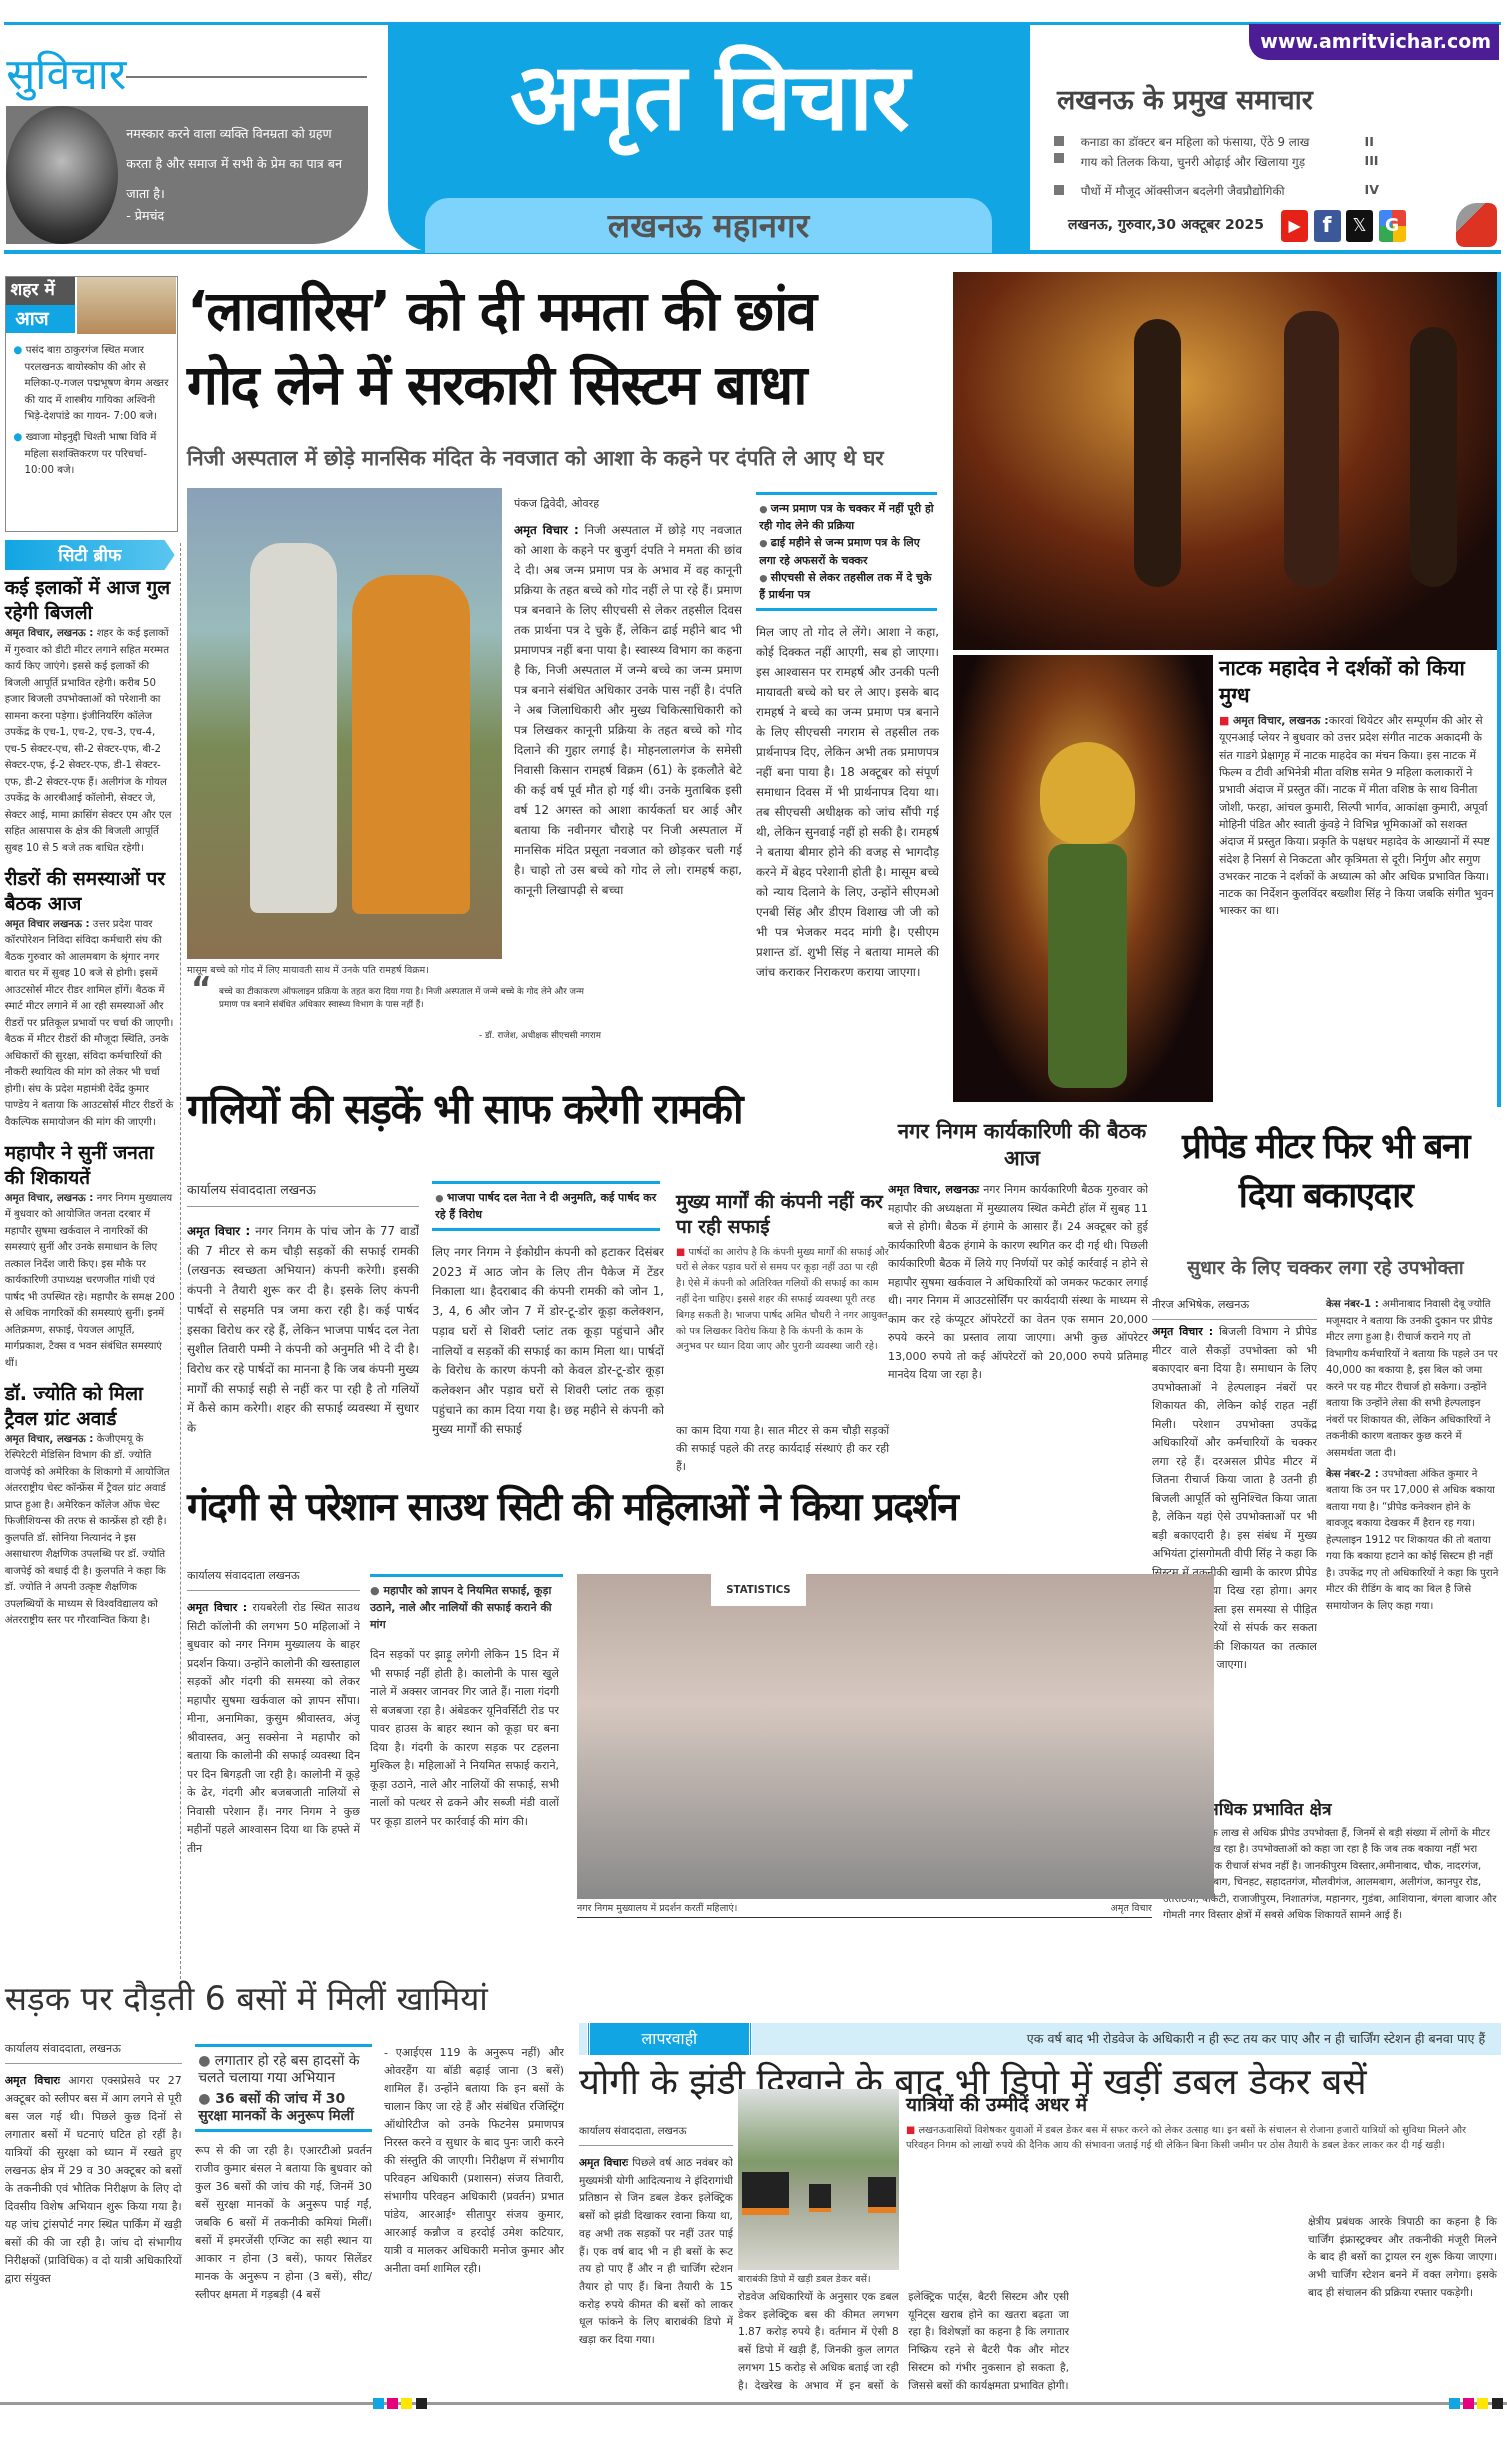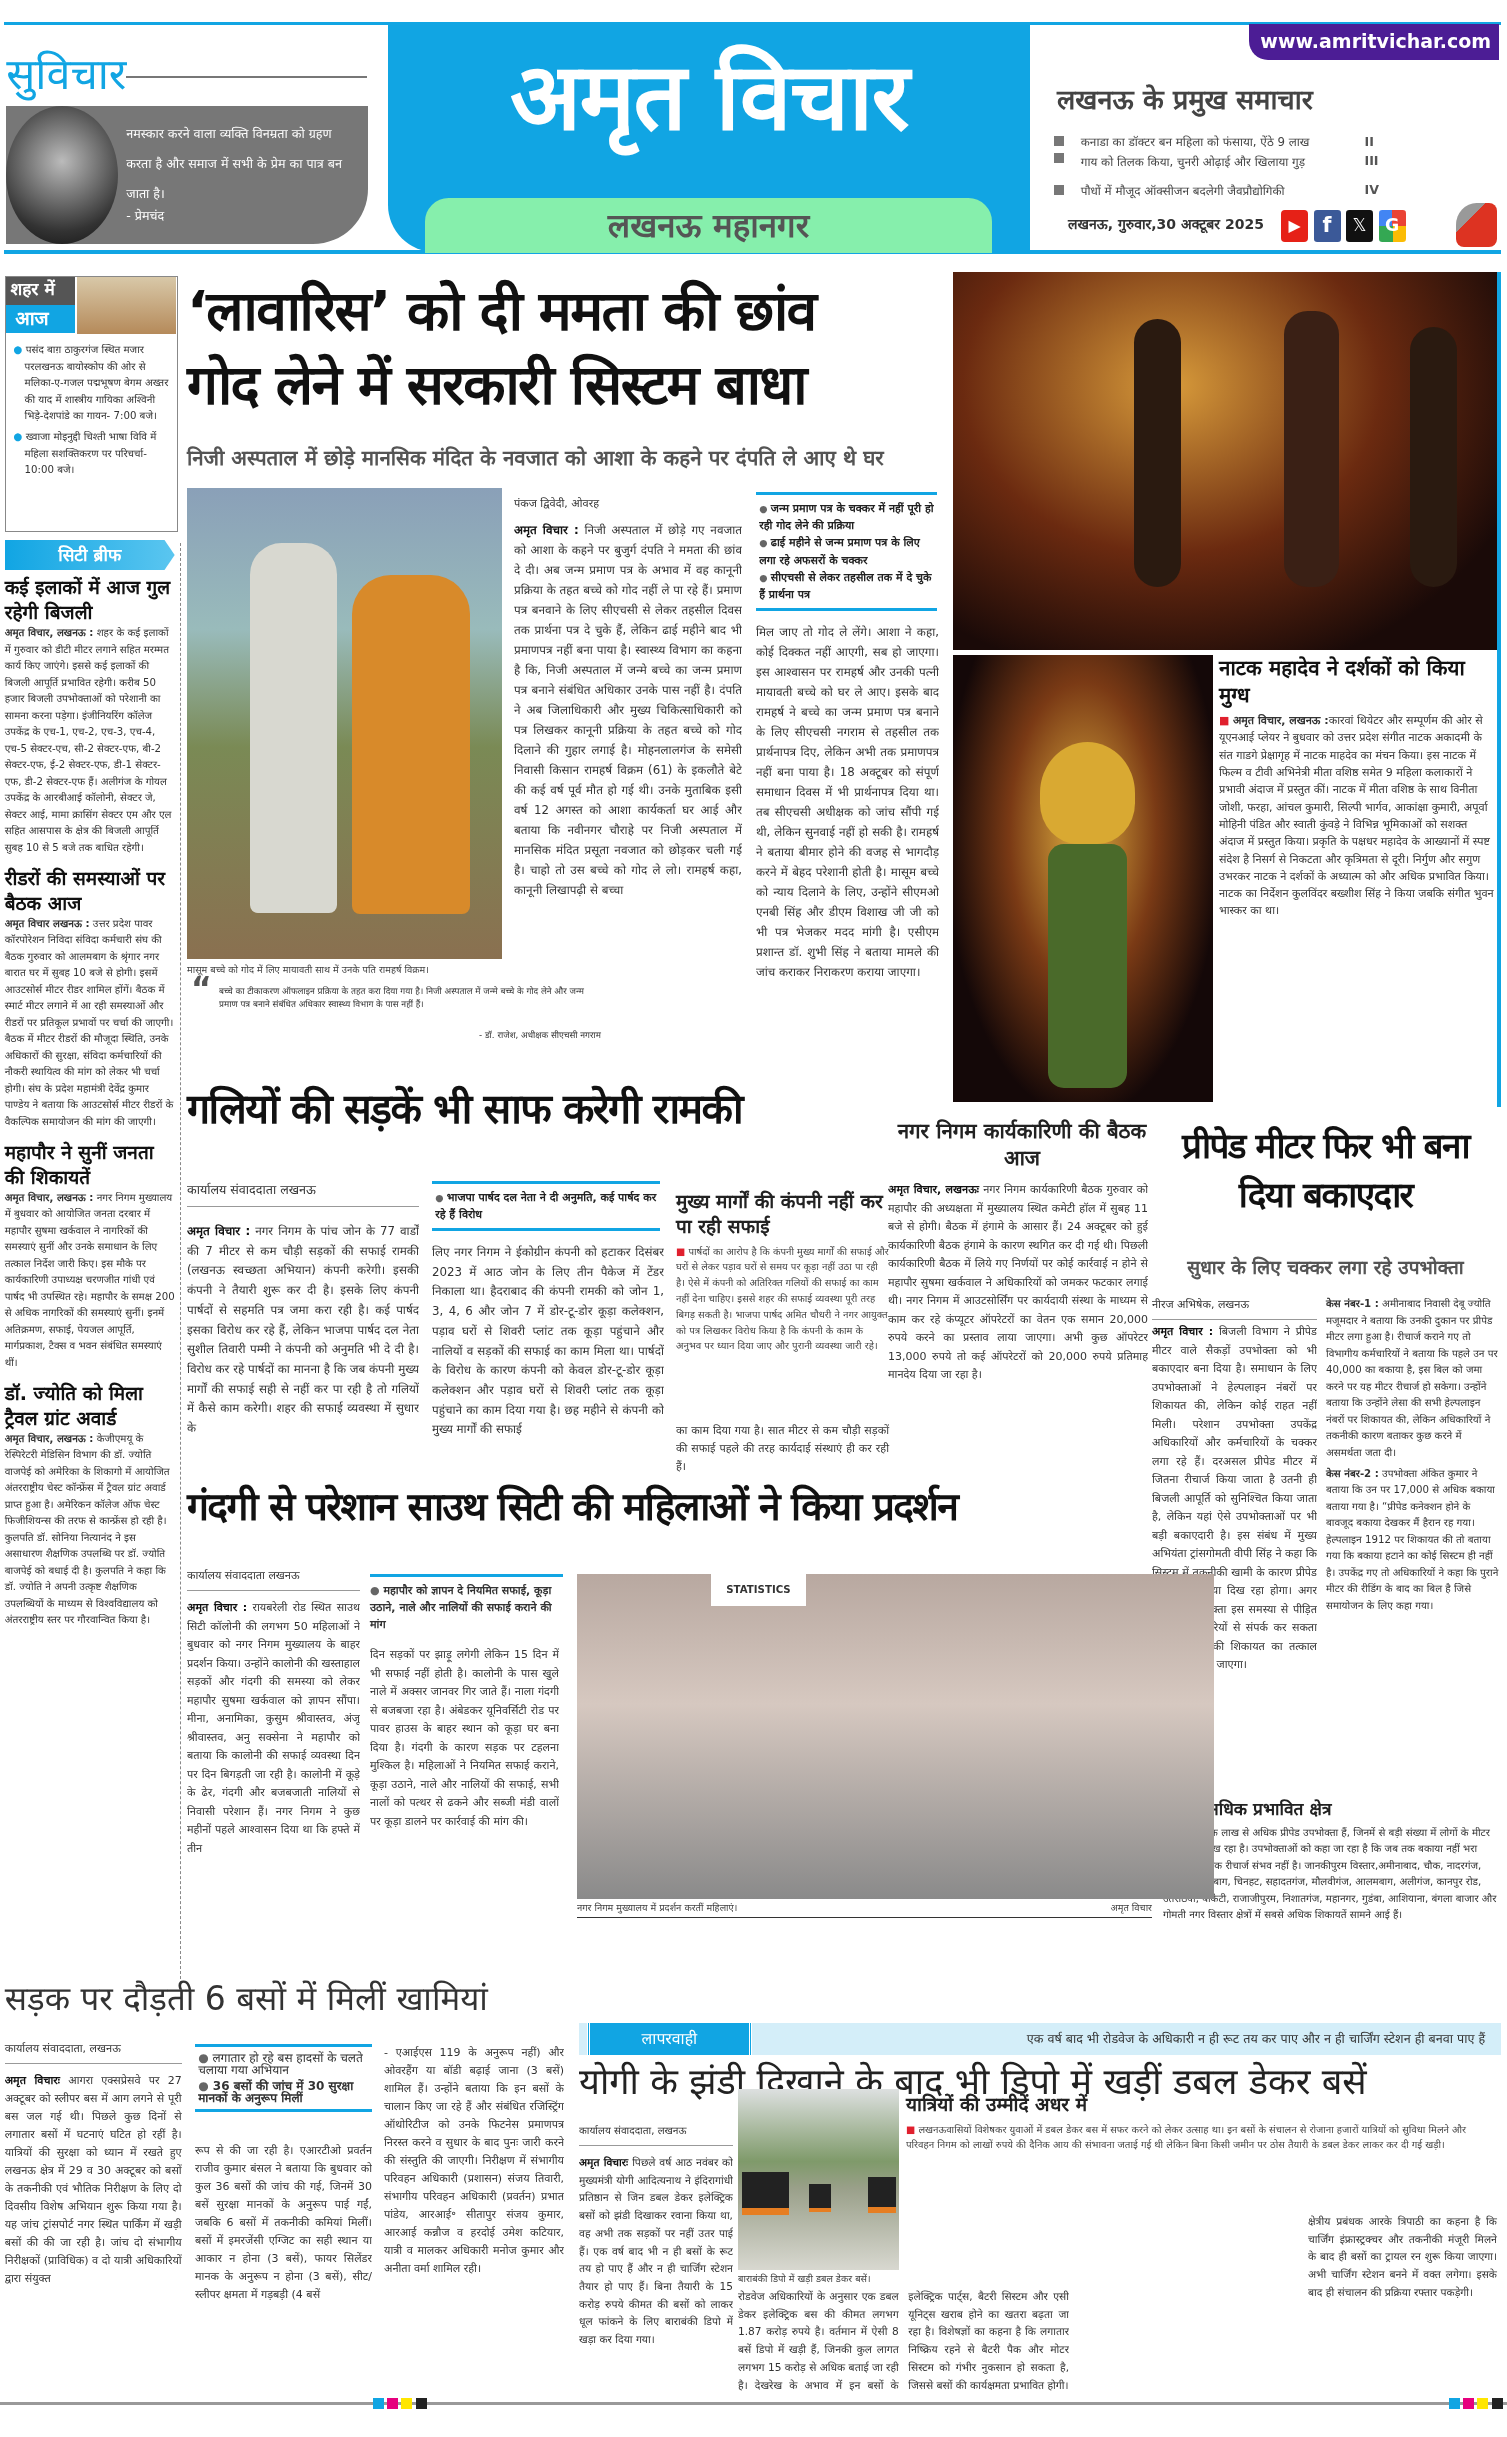--- a/index.html
+++ b/index.html
@@ -30,21 +30,21 @@
 <div class="abs" style="left:126px;top:76px;width:241px;height:1.6px;background:#777"></div>
 <div class="abs" style="left:6.3px;top:106px;width:362px;height:138px;background:#777;border-radius:0 0 55px 0">
   <div class="abs" style="left:0;top:0;width:112px;height:138px;border-radius:50%;background:radial-gradient(circle at 50% 40%,#bbb,#333 70%,#111)"></div>
   <div class="abs" style="left:120px;top:12.6px;width:228px;font-size:12.6px;line-height:30px;color:#fff">नमस्कार करने वाला व्यक्ति विनम्रता को ग्रहण करता है और समाज में सभी के प्रेम का पात्र बन जाता है।</div>
   <div class="abs" style="left:120px;top:101px;font-size:12.6px;color:#fff">- प्रेमचंद</div>
 </div>
 
 <div class="abs" style="left:388px;top:23.6px;width:642px;height:228px;background:#11a5e3;border-radius:0 0 0 47px">
   <div class="abs" style="left:0;top:6.3px;width:100%;text-align:center;font-size:93px;font-weight:bold;color:#fff;letter-spacing:-1.6px">अमृत विचार</div>
 </div>
-<div class="abs" style="left:425px;top:198px;width:567px;height:55px;background:#86efac;border-radius:23.6px 23.6px 0 0">
+<div class="abs" style="left:425px;top:198px;width:567px;height:55px;background:#7dd3fc;border-radius:23.6px 23.6px 0 0">
   <div style="text-align:center;font-size:33px;font-weight:bold;color:#555;line-height:55px">लखनऊ महानगर</div>
 </div>
 
 <div class="abs" style="left:1249px;top:23.6px;width:250px;height:36px;background:#4c1d95;border-radius:0 0 0 19px;color:#fff;font-weight:bold;font-size:19px;line-height:35px;text-align:right;padding-right:7.9px">www.amritvichar.com</div>
 <div class="abs" style="left:1057px;top:80px;font-size:27px;font-weight:bold;color:#444">लखनऊ के प्रमुख समाचार</div>
 <div class="abs" style="left:1054px;top:129px;width:331px">
   <div style="display:flex;align-items:center;height:24.4px">
       <span style="width:9.5px;height:9.5px;background:#777;margin-right:17.3px"></span>
       <span style="flex:1;font-size:11.8px;color:#444">कनाडा का डॉक्टर बन महिला को फंसाया, ऐंठे 9 लाख</span>
       <span style="font-weight:bold;color:#555;width:20.5px">II</span>
@@ -181,21 +181,21 @@
   <div class="abs" style="left:134px;top:0;width:95px;height:31.5px;background:#fff;color:#333;font-size:10.2px;font-weight:bold;text-align:center;line-height:31.5px">STATISTICS</div>
 </div>
 <div class="abs caption" style="left:577px;top:1901px;width:575px;display:flex;justify-content:space-between;border-bottom:0.8px solid #333;padding-bottom:3.2px">
     <span>नगर निगम मुख्यालय में प्रदर्शन करतीं महिलाएं।</span>
     <span>अमृत विचार</span>
   </div>
 
 <div class="abs" style="left:4.7px;top:1977px;font-size:33px;line-height:44px;color:#333;width:567px">सड़क पर दौड़ती 6 बसों में मिलीं खामियां</div>
 <div class="abs byline" style="left:4.7px;top:2040px;width:177px;font-size:11px">कार्यालय संवाददाता, लखनऊ</div>
 <div class="abs body-text" style="left:4.7px;top:2072px;width:177px;font-size:11px;line-height:18px;height:331px;overflow:hidden"><b>अमृत विचारः</b> <span>आगरा एक्सप्रेसवे पर 27 अक्टूबर को स्लीपर बस में आग लगने से पूरी बस जल गई थी। पिछले कुछ दिनों से लगातार बसों में घटनाएं घटित हो रहीं है। यात्रियों की सुरक्षा को ध्यान में रखते हुए लखनऊ क्षेत्र में 29 व 30 अक्टूबर को बसों के तकनीकी एवं भौतिक निरीक्षण के लिए दो दिवसीय विशेष अभियान शुरू किया गया है। यह जांच ट्रांसपोर्ट नगर स्थित पार्किंग में खड़ी बसों की की जा रही है। जांच दो संभागीय निरीक्षकों (प्राविधिक) व दो यात्री अधिकारियों द्वारा संयुक्त</span></div>
-<div class="abs" style="left:195px;top:2044px;width:177px;border-top:3.2px solid #11a5e3;border-bottom:3.2px solid #11a5e3;padding:4.7px 3.2px;font-size:12px;line-height:12px;color:#333">
+<div class="abs" style="left:195px;top:2044px;width:177px;border-top:3.2px solid #11a5e3;border-bottom:3.2px solid #11a5e3;padding:4.7px 3.2px;font-size:14px;line-height:17px;color:#333">
   <div style="margin-bottom:4.7px"><span style="color:#666">● </span><span>लगातार हो रहे बस हादसों के चलते चलाया गया अभियान</span></div>
   <div style="font-weight:bold"><span style="color:#666">● </span><span>36 बसों की जांच में 30 सुरक्षा मानकों के अनुरूप मिलीं</span></div>
 </div>
 <div class="abs body-text" style="left:195px;top:2142px;width:177px;font-size:11px;line-height:18px;height:260px;overflow:hidden">रूप से की जा रही है। एआरटीओ प्रवर्तन राजीव कुमार बंसल ने बताया कि बुधवार को कुल 36 बसों की जांच की गई, जिनमें 30 बसें सुरक्षा मानकों के अनुरूप पाई गईं, जबकि 6 बसों में तकनीकी कमियां मिलीं। बसों में इमरजेंसी एग्जिट का सही स्थान या आकार न होना (3 बसें), फायर सिलेंडर मानक के अनुरूप न होना (3 बसें), सीट/स्लीपर क्षमता में गड़बड़ी (4 बसें</div>
 <div class="abs body-text" style="left:384px;top:2044px;width:180px;font-size:11px;line-height:18px;height:358px;overflow:hidden">- एआईएस 119 के अनुरूप नहीं) और ओवरहैंग या बॉडी बढ़ाई जाना (3 बसें) शामिल हैं। उन्होंने बताया कि इन बसों के चालान किए जा रहे हैं और संबंधित रजिस्ट्रिंग ऑथोरिटीज को उनके फिटनेस प्रमाणपत्र निरस्त करने व सुधार के बाद पुनः जारी करने की संस्तुति की जाएगी। निरीक्षण में संभागीय परिवहन अधिकारी (प्रशासन) संजय तिवारी, संभागीय परिवहन अधिकारी (प्रवर्तन) प्रभात पांडेय, आरआई॰ सीतापुर संजय कुमार, आरआई कन्नौज व हरदोई उमेश कटियार, यात्री व मालकर अधिकारी मनोज कुमार और अनीता वर्मा शामिल रही।</div>
 
 <div class="abs" style="left:579px;top:2023px;width:922px;height:31.5px;background:#d4eef9">
   <div class="abs" style="left:7.9px;top:0;width:165px;height:31.5px;background:#11a5e3;color:#fff;font-size:15.8px;text-align:center;line-height:31.5px;border-left:3.2px double #fff;border-right:3.2px double #fff">लापरवाही</div>
   <div class="abs" style="left:189px;top:0;width:725px;font-size:12.6px;line-height:31.5px;color:#333;text-align:right;padding-right:7.9px;white-space:nowrap">एक वर्ष बाद भी रोडवेज के अधिकारी न ही रूट तय कर पाए और न ही चार्जिंग स्टेशन ही बनवा पाए हैं</div>
 </div>

